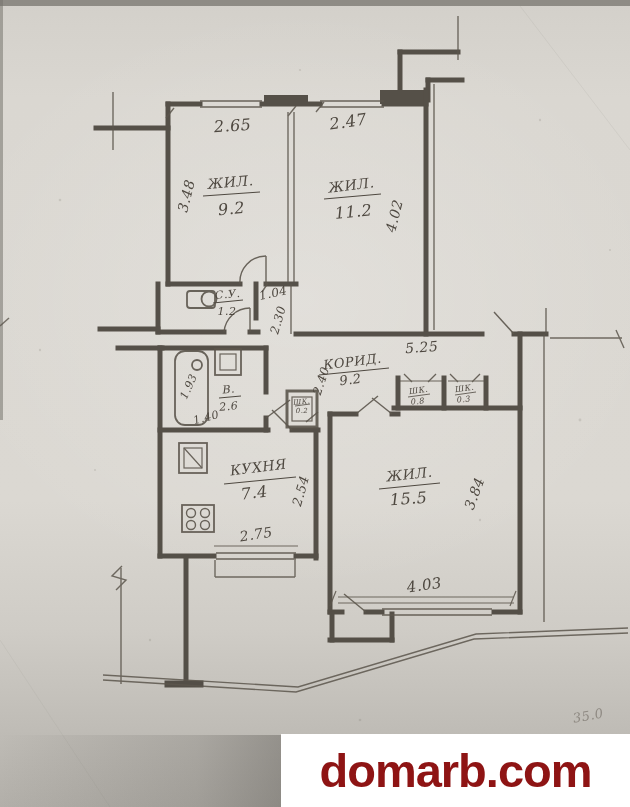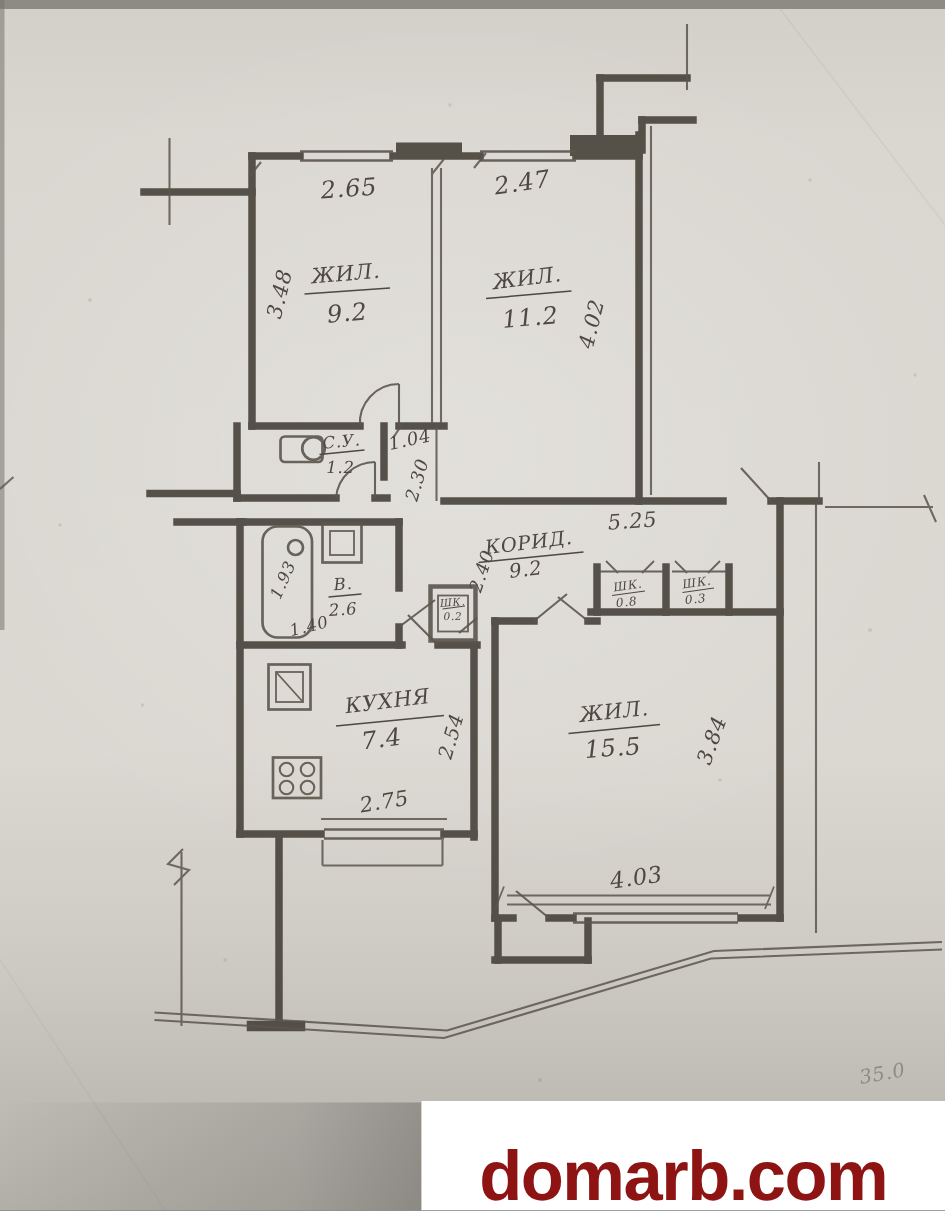--- a/index.html
+++ b/index.html
@@ -13,21 +13,21 @@
   svg.plan{position:absolute;left:0;top:0;}
   .hw{font-family:"DejaVu Serif", serif;font-style:italic;fill:#4e4840;letter-spacing:.5px;}
   .pencil{fill:#8f8a83;}
   .shadow-strip{
     position:absolute;left:0;top:735px;width:281px;height:72px;
     background:linear-gradient(to right, rgba(80,77,72,0) 0%, rgba(80,77,72,.18) 70%, rgba(80,77,72,.38) 100%);
     pointer-events:none;
   }
   .wm-panel{
     position:absolute;left:281px;top:734px;width:349px;height:73px;
-    background:#ffffff;display:flex;align-items:flex-end;justify-content:center;
+    background:#ffffff;display:flex;align-items:center;justify-content:center;
   }
   .wm-text{
     font-family:"Liberation Sans", sans-serif;font-weight:bold;
     font-size:47px;letter-spacing:-1px;line-height:1;
   }
 </style>
 </head>
 <body>
 
 <div class="stage">

